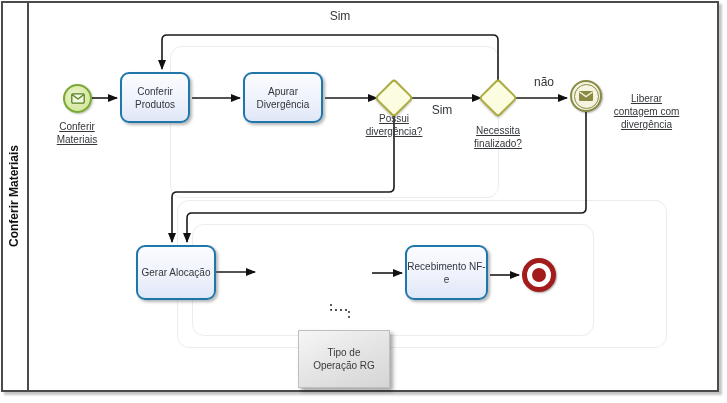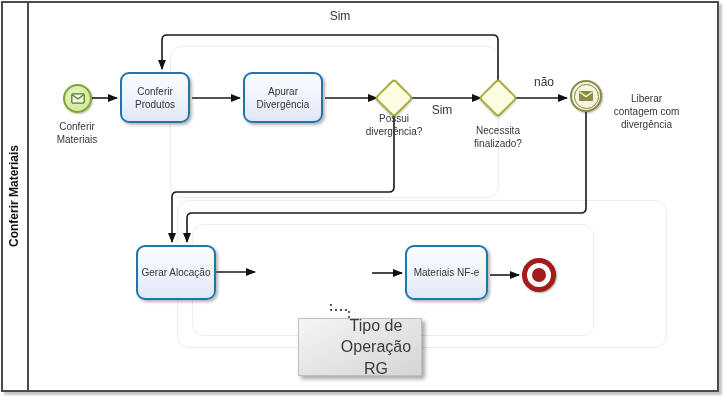--- a/index.html
+++ b/index.html
@@ -32,28 +32,28 @@
   .evt-inter{position:absolute;z-index:3;left:570px;top:80px;width:28px;height:28px;border-radius:50%;
              border:2px solid #8A8A45;background:#F4F4E1;box-shadow:1px 1px 2px rgba(0,0,0,.3);
              display:flex;align-items:center;justify-content:center;}
   .evt-inter::before{content:"";position:absolute;inset:1.5px;border:1.5px solid #8A8A45;border-radius:50%;}
   .evt-end{position:absolute;z-index:3;left:522px;top:258px;width:24px;height:24px;border-radius:50%;
            border:5px solid #A21C1C;background:#fff;box-shadow:1px 1px 2px rgba(0,0,0,.35);
            display:flex;align-items:center;justify-content:center;}
   .evt-end .dot{width:14px;height:14px;border-radius:50%;background:#A21C1C;}
   
   .lbl{position:absolute;z-index:4;font-size:10px;line-height:1.3;text-align:center;
-       white-space:pre-line;color:#33373b;}
+       white-space:pre-line;color:#33373b;text-decoration:underline;}
   .flow-lbl{position:absolute;z-index:4;font-size:12px;text-align:center;color:#33373b;}
   
-  .note{position:absolute;z-index:3;left:298px;top:318px;width:90px;height:56px;
+  .note{position:absolute;z-index:3;left:298px;top:330px;width:90px;height:56px;
         border:1px solid #bfbfbf;background:linear-gradient(155deg,#f6f6f6 0%,#e3e3e3 55%,#d5d5d5 100%);
         box-shadow:3px 3px 4px rgba(0,0,0,.35);
         display:flex;align-items:center;justify-content:center;text-align:center;
-        font-size:16px;line-height:1.35;white-space:pre-line;color:#3a3a3a;padding-left:32px;}
+        font-size:10px;line-height:1.35;white-space:pre-line;color:#3a3a3a;}
 </style>
 </head>
 <body>
 
 <div class="stage">
 
   <div class="frame"></div>
   <div class="lane-strip">
     <span class="lane-title">Conferir Materiais</span>
   </div>
@@ -105,21 +105,21 @@
 
   <div class="evt-end">
     <div class="dot"></div>
   </div>
 
   <div class="task" style="left:120px;top:72px;width:66px;height:47px">Conferir
 Produtos</div>
   <div class="task" style="left:243px;top:72px;width:76px;height:47px">Apurar
 Divergência</div>
   <div class="task" style="left:136px;top:245px;width:76px;height:51px">Gerar Alocação</div>
-  <div class="task" style="left:405px;top:245px;width:79px;height:51px">Materiais NF-e</div>
+  <div class="task" style="left:405px;top:245px;width:79px;height:51px">Recebimento NF-e</div>
 
   <div class="gateway" style="left:380px;top:84px"></div>
   <div class="lbl" style="left:352px;top:112px;width:84px">Possui
 divergência?</div>
 
   <div class="gateway" style="left:484px;top:84px"></div>
   <div class="lbl" style="left:452px;top:124px;width:92px">Necessita
 finalizado?</div>
 
   <div class="flow-lbl" style="left:325px;top:9px;width:30px">Sim</div>

